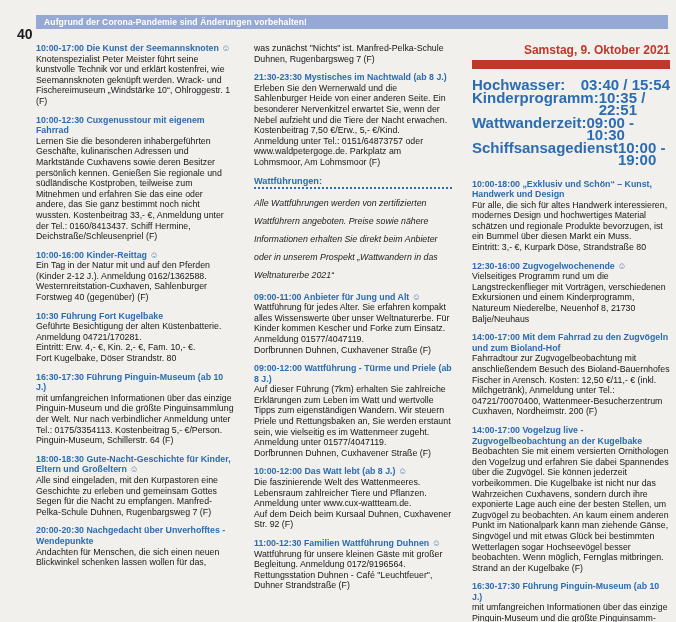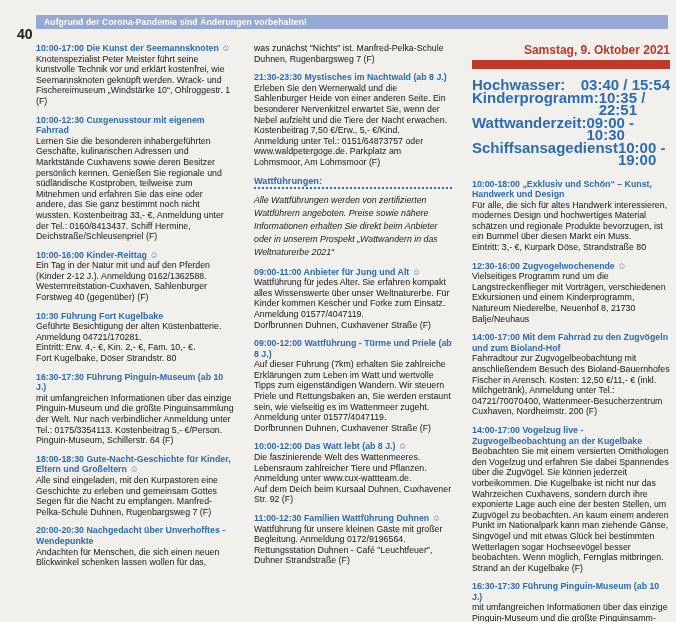--- a/index.html
+++ b/index.html
@@ -74,21 +74,21 @@
     font-weight: bold;
     font-size: 9.2px;
     border-bottom: 2px dotted #2b6cb2;
     padding-bottom: 1px;
     margin-bottom: 5px;
   }
   .note {
     color: #222;
     font-style: italic;
     font-size: 8.8px;
-    line-height: 13px;
+    line-height: 18px;
     margin-bottom: 8px;
   }
   .date-header {
     color: #c0382a;
     font-weight: bold;
     font-size: 12px;
     text-align: right;
   }
   .red-bar {
     height: 9px;

